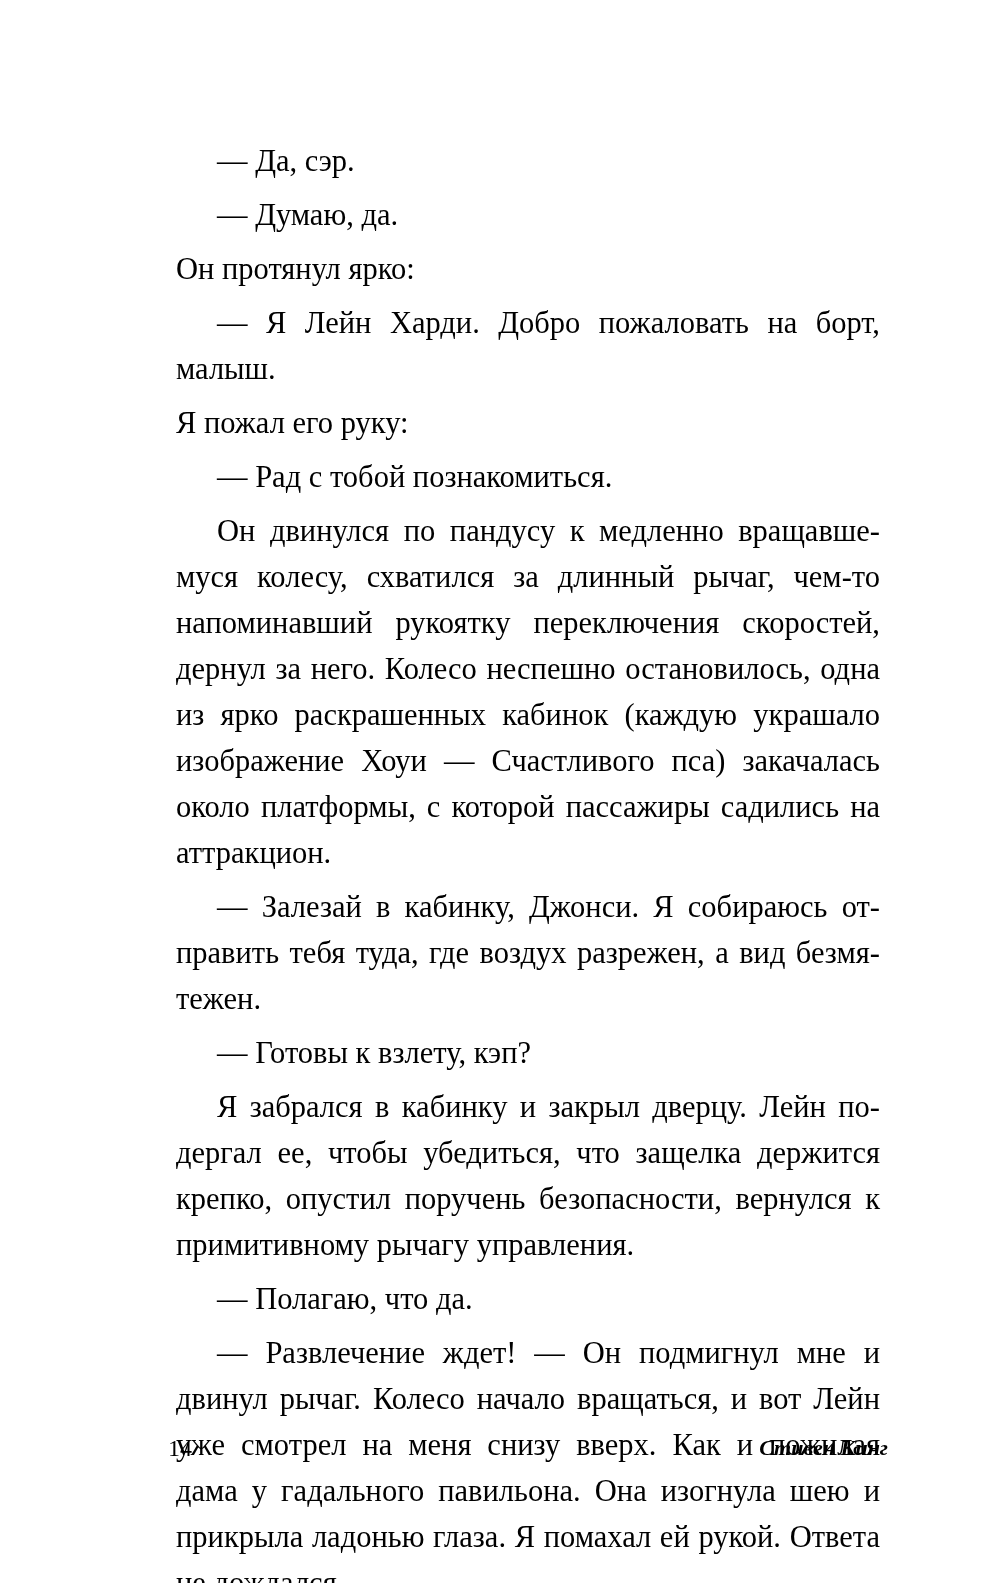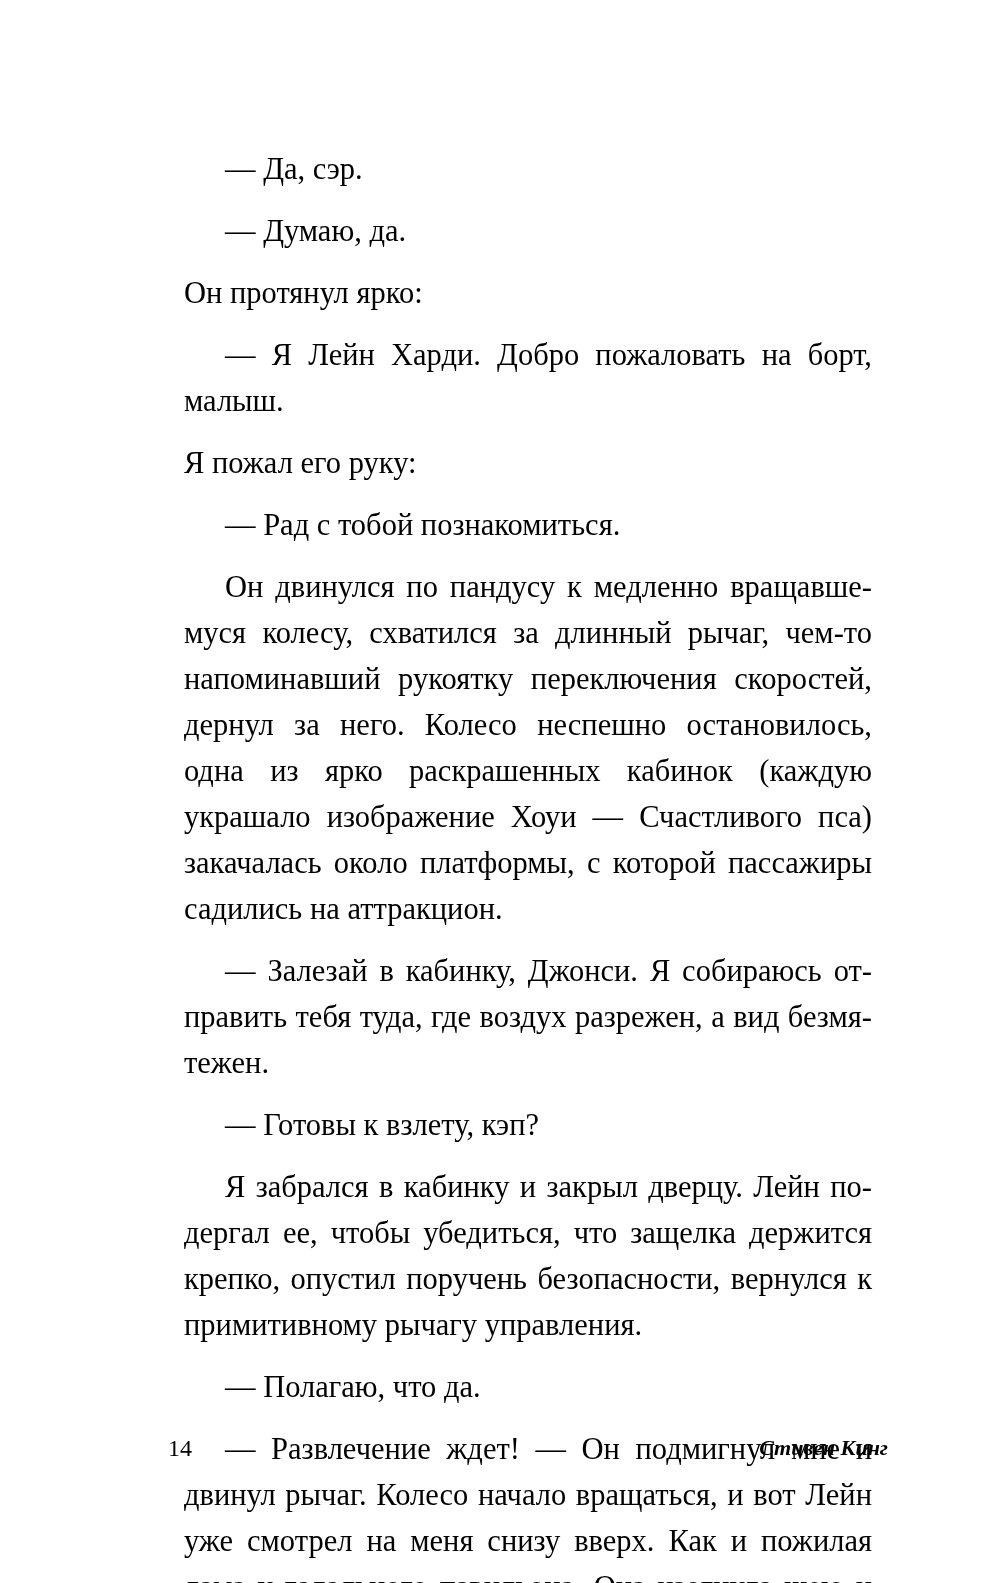--- a/index.html
+++ b/index.html
@@ -26,21 +26,21 @@
   }
   .body-text {
     font-size: 30.5px;
     line-height: 46px;
     text-align: justify;
     text-justify: inter-word;
     -webkit-hyphens: manual;
     hyphens: manual;
   }
   .body-text p {
-    margin: 16px;
+    margin: 8px;
     text-indent: 41px;
   }
   .body-text p.noindent {
     text-indent: 0;
   }
   .footer {
     position: absolute;
     left: 168px;
     right: 112px;
     bottom: 118px;

